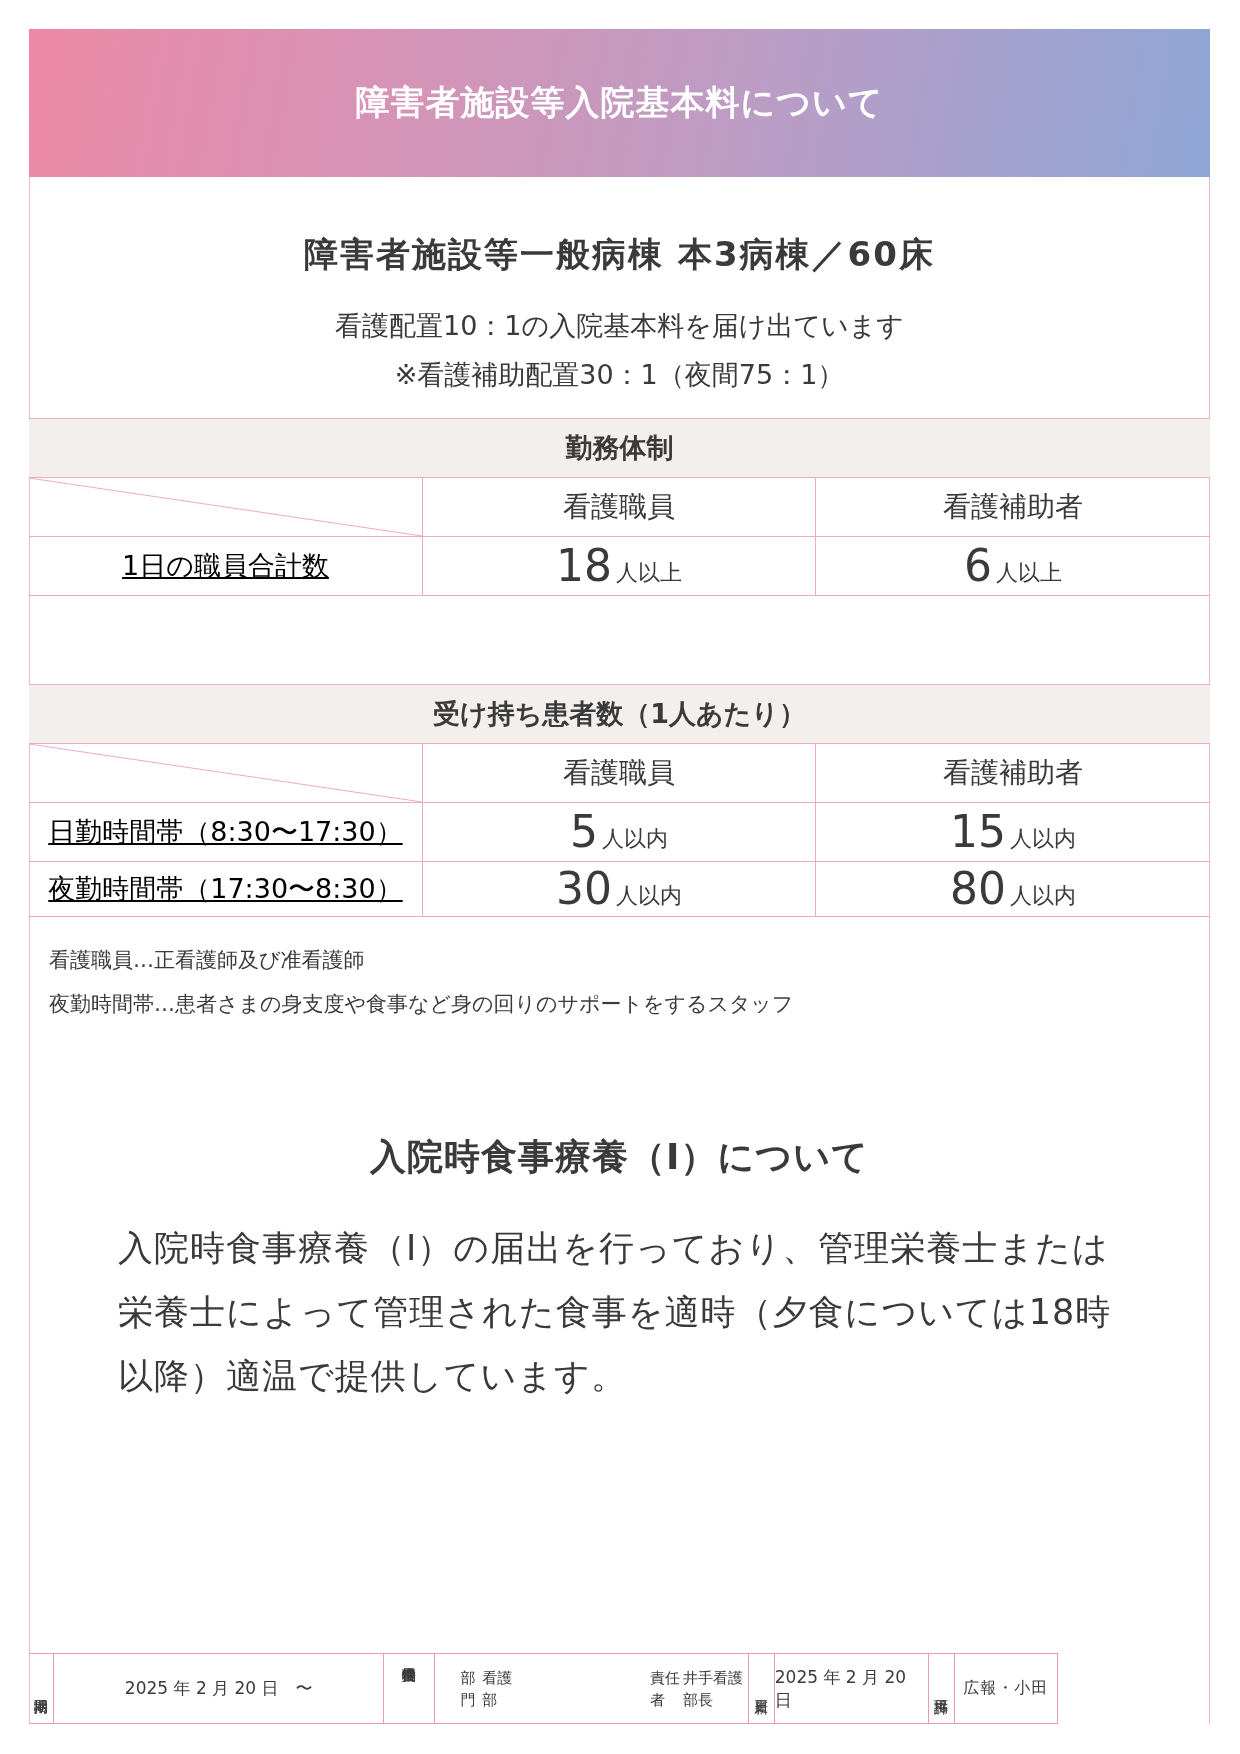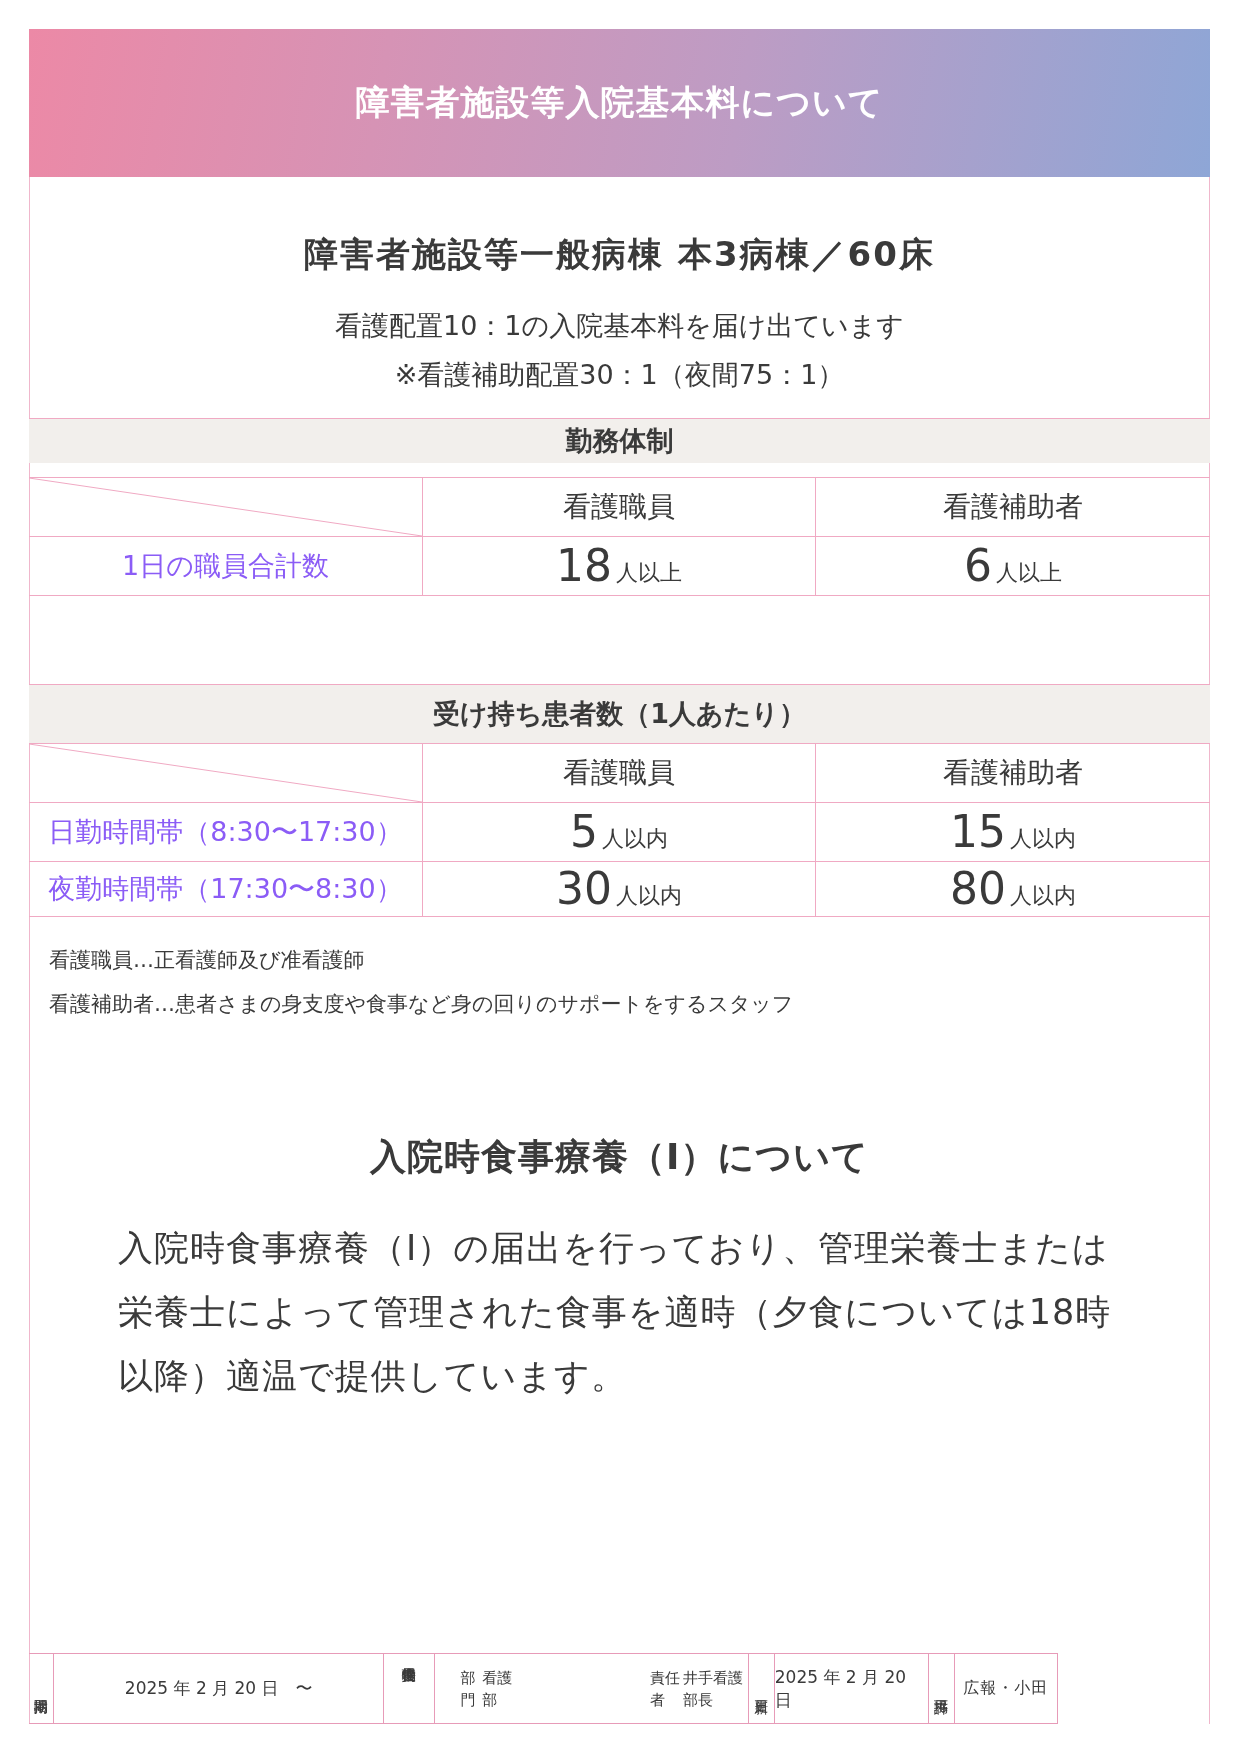--- a/index.html
+++ b/index.html
@@ -34,21 +34,21 @@
 
   .tbl { position: absolute; left: 29px; width: 1181px; }
   .tbl .row { position: absolute; left: 0; width: 1181px; border-top: 1px solid #f0a9c3; box-sizing: border-box; display: flex; }
   .tbl .row.last { border-bottom: 1px solid #f0a9c3; }
   .tbl .head-row { background: #f2efec; justify-content: center; align-items: center; font-size: 27px; font-weight: bold; }
   .tbl .cell { display: flex; align-items: center; justify-content: center; height: 100%; box-sizing: border-box; }
   .tbl .c0 { width: 394px; border-right: 1px solid #f0a9c3; position: relative; }
   .tbl .c1 { width: 393px; border-right: 1px solid #f0a9c3; }
   .tbl .c2 { width: 394px; }
   .colhead { font-size: 28px; color: #3a3a3a; }
-  .rowlabel { font-size: 27px; color: #8b5cf6; }
+  .rowlabel { font-size: 27px; color: #000000; text-decoration: underline; }
   .big { font-size: 44px; color: #3a3a3a; font-weight: normal; line-height: 1; }
   .unit { font-size: 22px; margin-left: 4px; padding-top: 14px; }
   .diag { position: absolute; left: 0; top: 0; width: 100%; height: 100%; }
 
   .defs { position: absolute; left: 49px; font-size: 21px; color: #3a3a3a; }
   .def1 { top: 946px; }
   .def2 { top: 990px; }
 
   .meal-title {
     position: absolute; left: 29px; width: 1181px; top: 1133px; text-align: center;
@@ -87,21 +87,21 @@
 
 <div class="header">
   <h1>障害者施設等入院基本料について</h1>
 </div>
 
 <div class="subtitle">障害者施設等一般病棟 本3病棟／60床</div>
 <div class="note1">看護配置10：1の入院基本料を届け出ています</div>
 <div class="note2">※看護補助配置30：1（夜間75：1）</div>
 
 <div class="tbl" style="top:418px; height:178px;">
-  <div class="row head-row" style="top:0; height:45px;">
+  <div class="row head-row" style="top:0; height:59px;">
     <span>勤務体制</span>
   </div>
   <div class="row" style="top:59px; height:59px;">
     <div class="cell c0">
       <svg class="diag" preserveAspectRatio="none" viewBox="0 0 394 58">
           <line x1="0" y1="0" x2="394" y2="58" stroke="#f0a9c3" stroke-width="1"></line>
         </svg>
     </div>
     <div class="cell c1 colhead">看護職員</div>
     <div class="cell c2 colhead">看護補助者</div>
@@ -150,21 +150,21 @@
         <span class="unit">人以内</span>
     </div>
     <div class="cell c2">
       <span class="big">80</span>
         <span class="unit">人以内</span>
     </div>
   </div>
 </div>
 
 <div class="defs def1">看護職員…正看護師及び准看護師</div>
-<div class="defs def2">看護補助者…患者さまの身支度や食事など身の回りのサポートをするスタッフ</div>
+<div class="defs def2">夜勤時間帯…患者さまの身支度や食事など身の回りのサポートをするスタッフ</div>
 
 <div class="meal-title">入院時食事療養（Ⅰ）について</div>
 <div class="meal-body">入院時食事療養（Ⅰ）の届出を行っており、管理栄養士または栄養士によって管理された食事を適時（夕食については18時以降）適温で提供しています。</div>
 
 <div class="footer">
   <div class="fl f-lab1">
     <span class="vlabel">掲示期間</span>
   </div>
   <div class="fl f-val1">
     <span>2025 年 2 月 20 日　〜</span>

